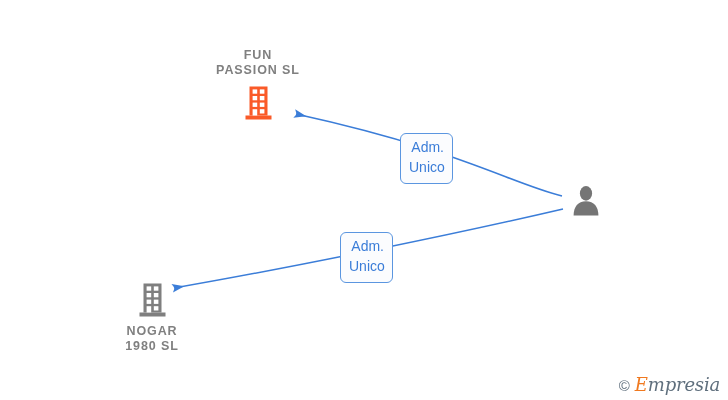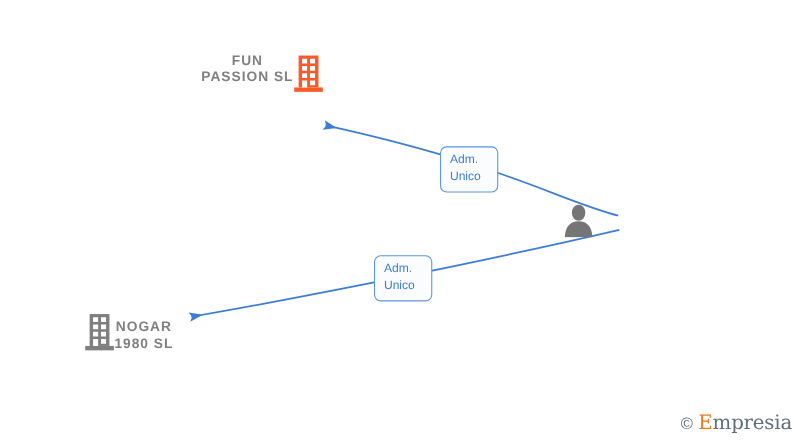--- a/index.html
+++ b/index.html
@@ -27,21 +27,21 @@
     left: 0;
     top: 0;
     width: 728px;
     height: 400px;
   }
 
   
   .node {
     position: absolute;
     display: flex;
-    flex-direction: row;
+    flex-direction: column;
     align-items: center;
     width: 150px;
     margin-left: -75px; 
   }
   .node-label {
     color: #808080;
     line-height: 1.22;
     text-align: center;
     white-space: pre-line;
     letter-spacing: 0.2px;
@@ -70,23 +70,23 @@
   #node-notario .node-label { margin-top: 7px; }
 
   
   .edge-label {
     position: absolute;
     box-sizing: border-box;
     background: #fbfcfe;
     border: 1px solid #5b96e0;
     border-radius: 6px;
     color: #3b7dd8;
-    font-size: 11px;
+    font-size: 14px;
     line-height: 1.42;
-    text-align: left;
+    text-align: right;
     padding: 4px 8px 5px 8px;
     white-space: pre-line;
   }
   #edge-label-1 { left: 400px; top: 133px; width: 53px; }
   #edge-label-2 { left: 340px; top: 232px; width: 53px; }
 
   
   #watermark {
     position: absolute;
     right: 8px;
@@ -95,20 +95,21 @@
     align-items: center;
     gap: 5px;
   }
   #watermark .copy {
     color: #5f6f7d;
     font-size: 15px;
     line-height: 1;
   }
   #watermark .brand {
     font-family: "DejaVu Serif", serif;
+    font-style: italic;
     font-size: 18px;
     line-height: 1;
     letter-spacing: -0.2px;
   }
   #watermark .brand .e  { color: #f0791f; }
   #watermark .brand .rest { color: #5f6f7d; }
 </style>
 </head>
 <body>
 

